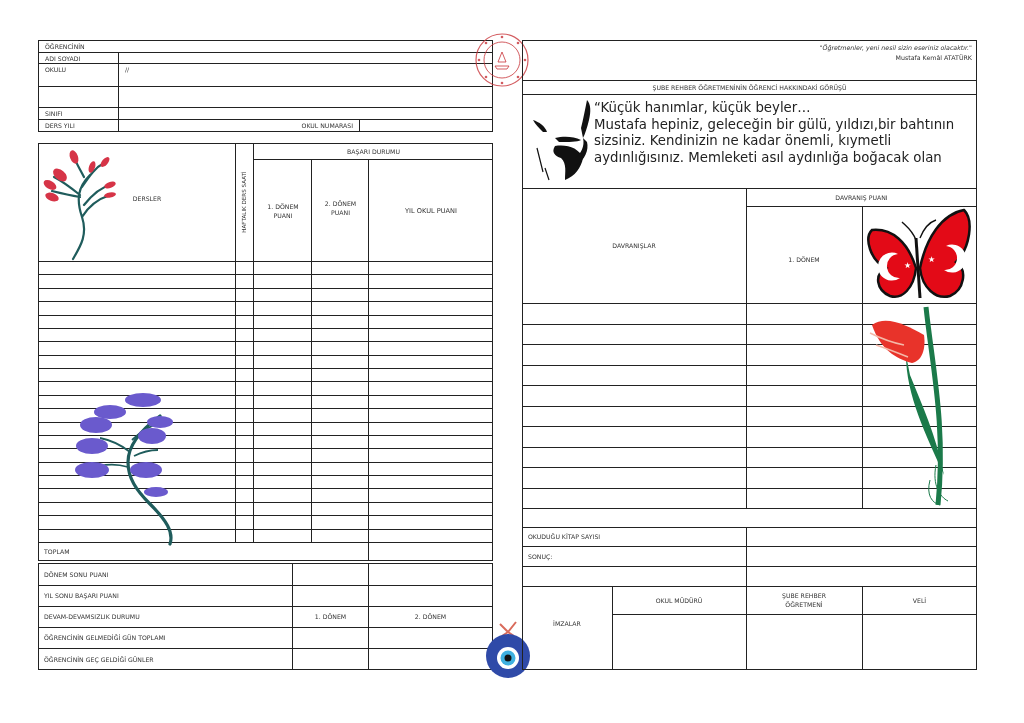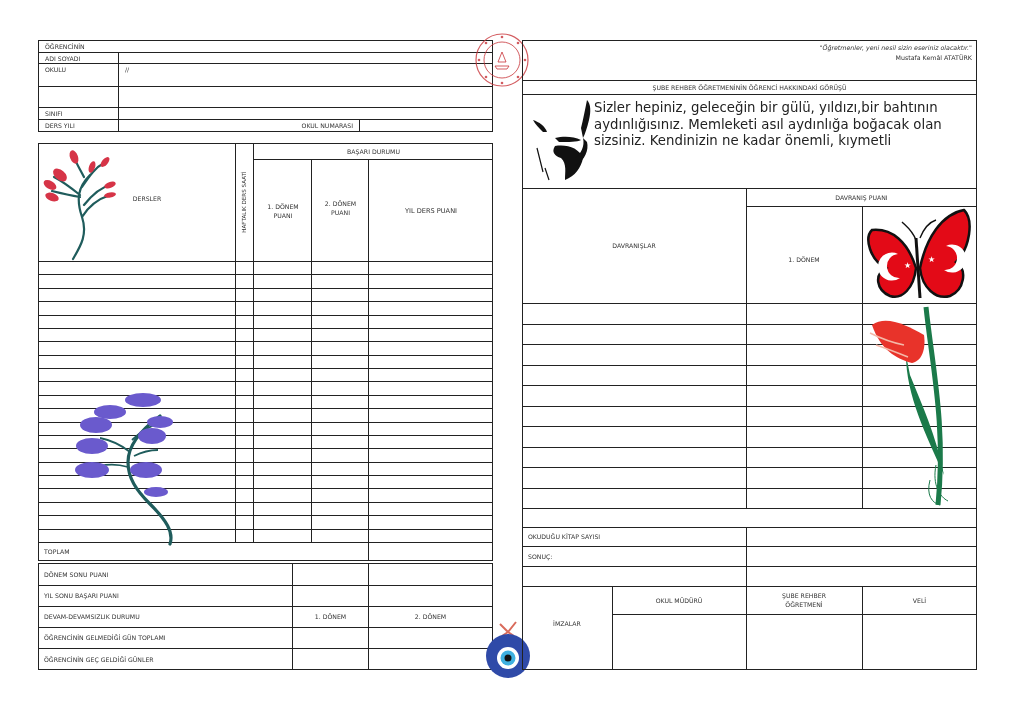--- a/index.html
+++ b/index.html
@@ -75,21 +75,21 @@
   <div class="cell ctr" style="left:253px;top:143px;width:240px;height:17px;border-top:none;border-right:none;">
     <span>BAŞARI DURUMU</span>
   </div>
   <div class="cell ctr" style="left:253px;top:159px;width:59px;height:102px;border-right:none;border-bottom:none;">
     <span style="width:38px;line-height:9px;">1. DÖNEM PUANI</span>
   </div>
   <div class="cell ctr" style="left:311px;top:159px;width:58px;height:102px;border-right:none;border-bottom:none;">
     <span style="width:38px;line-height:9px;margin-top:-6px;">2. DÖNEM PUANI</span>
   </div>
   <div class="cell ctr" style="left:368px;top:159px;width:125px;height:102px;border-right:none;border-bottom:none;">
-    <span style="font-size:6.6px;">YIL DERS PUANI</span>
+    <span style="font-size:6.6px;">YIL OKUL PUANI</span>
   </div>
   <div class="vline" style="left:311px;top:159px;height:383px;"></div>
   <div class="vline" style="left:368px;top:159px;height:402px;"></div>
 
   <div id="lesson-rows">
       <div class="hline" style="left: 38px; top: 261px; width: 455px;"></div>
       <div class="cell" style="left: 38px; top: 261px; width: 455px; height: 13.381px; border: none;"></div>
       <div class="hline" style="left: 38px; top: 274.381px; width: 455px;"></div>
       <div class="cell" style="left: 38px; top: 274.381px; width: 455px; height: 13.381px; border: none;"></div>
       <div class="hline" style="left: 38px; top: 287.762px; width: 455px;"></div>
@@ -238,23 +238,24 @@
   <svg class="deco" style="left:525px;top:98px;" width="70" height="86" viewBox="0 0 70 86">
     <path d="M62 2 C66 6 66 14 64 22 C62 30 60 36 58 40 L56 30 C58 22 60 12 62 2 Z" fill="#111"></path>
     <path d="M8 22 C14 24 20 28 22 34 L18 34 C14 30 10 26 8 22 Z" fill="#111"></path>
     <path d="M30 40 C38 38 48 38 56 42 C52 44 44 44 34 44 Z" fill="#111"></path>
     <path d="M30 48 C42 46 54 50 58 60 C56 70 50 78 40 82 C40 74 42 66 36 60 C30 58 26 54 30 48 Z" fill="#111"></path>
     <path d="M50 60 C56 56 60 48 58 40 L62 44 C64 52 60 62 50 68 Z" fill="#111"></path>
     <path d="M12 50 L18 74 M20 70 L24 82" stroke="#111" stroke-width="1.2"></path>
   </svg>
 
   <div class="quote-text">
-    <div>Sizler hepiniz, geleceğin bir gülü, yıldızı,bir bahtının</div>
+    <div>“Küçük hanımlar, küçük beyler…</div>
+    <div>Mustafa hepiniz, geleceğin bir gülü, yıldızı,bir bahtının</div>
+    <div>sizsiniz. Kendinizin ne kadar önemli, kıymetli</div>
     <div>aydınlığısınız. Memleketi asıl aydınlığa boğacak olan</div>
-    <div>sizsiniz. Kendinizin ne kadar önemli, kıymetli</div>
   </div>
 
   <div class="hline" style="left:522px;top:188px;width:455px;"></div>
   <div class="vline" style="left:746px;top:188px;height:320px;"></div>
   <div class="vline" style="left:862px;top:206px;height:302px;"></div>
 
   <div class="cell ctr" style="left:522px;top:188px;width:224px;height:115px;border:none;">
     <span>DAVRANIŞLAR</span>
   </div>
   <div class="cell ctr" style="left:746px;top:188px;width:231px;height:18px;border:none;">

